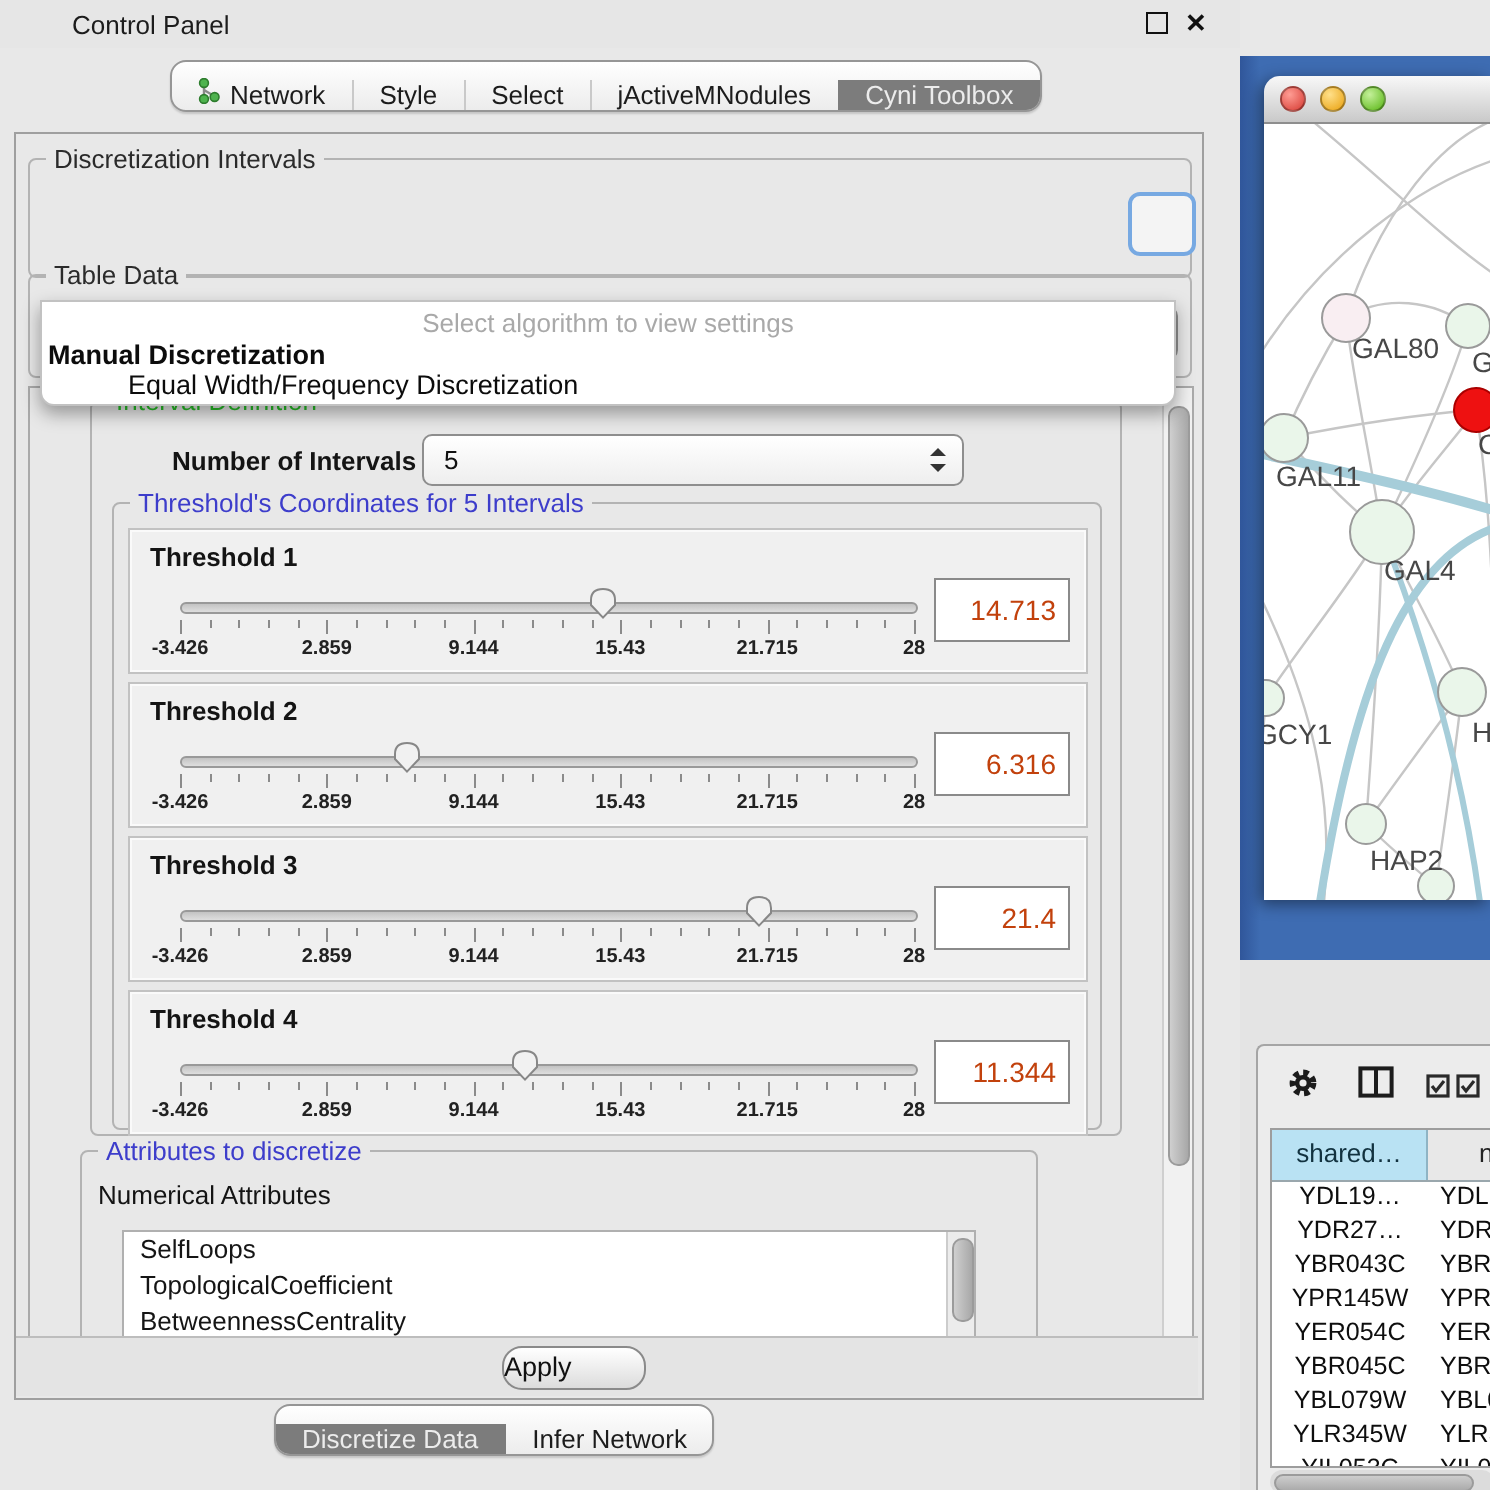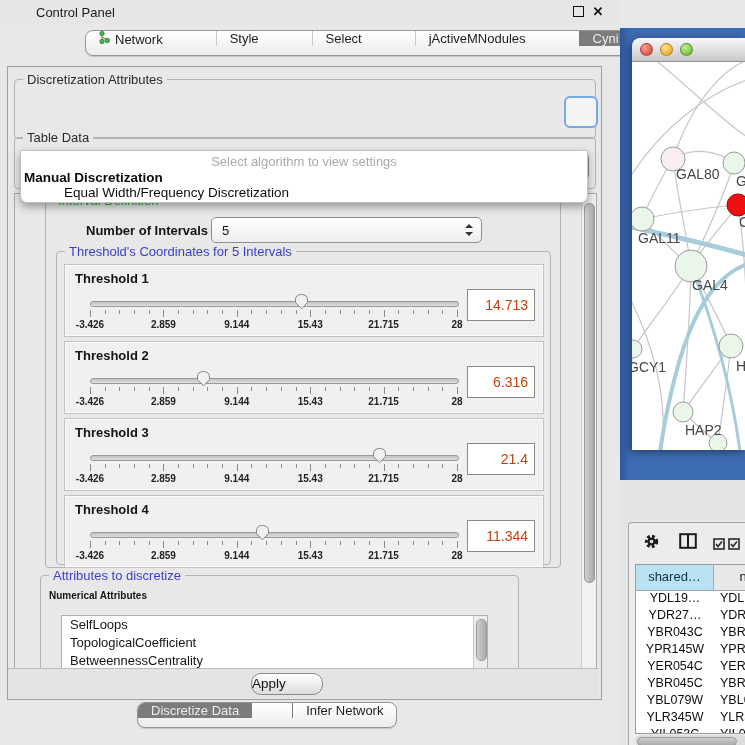--- a/index.html
+++ b/index.html
@@ -9,22 +9,22 @@
 
   
   #control-panel{left:0;top:0;width:620px;height:745px;background:#e8e8e8;}
   #cp-titlebar{left:0;top:0;width:620px;height:24px;background:#e6e6e6;}
   #cp-title{left:8px;top:5px;font-size:13px;color:#1c1c1c;margin-left:28px;}
   .win-btn{top:6px;width:12px;height:12px;color:#111;font-size:13px;line-height:12px;text-align:center;}
   #float-btn{right:36px;}
   #float-btn span{display:block;width:9px;height:9px;border:1.5px solid #111;margin:0 auto;}
   #close-btn{right:16px;font-weight:bold;}
 
-  .tabbar{display:flex;align-items:flex-start;height:24px;border:1px solid #969696;border-radius:8px;
-    background:linear-gradient(#ffffff,#ececec);overflow:hidden;box-shadow:0 1px 1px rgba(0,0,0,.15);gap:40px;}
+  .tabbar{display:flex;align-items:flex-end;height:24px;border:1px solid #969696;border-radius:8px;
+    background:linear-gradient(#ffffff,#ececec);overflow:hidden;box-shadow:0 1px 1px rgba(0,0,0,.15);}
   .tab{display:flex;align-items:center;gap:5px;padding:0 13px;font-size:13px;color:#1c1c1c;cursor:default;white-space:nowrap;}
   .tab + .tab{border-left:1px solid #c9c9c9;}
   .tab.selected{background:#7c7c7c;color:#ececec;border-left-color:#7c7c7c;}
   .tab.selected + .tab{border-left-color:#7c7c7c;}
   #top-tab-bar{left:85px;top:30px;}
   #bottom-tab-bar{left:137px;top:702px;}
 
   #main-panel{left:7px;top:66px;width:593px;height:632px;border:1px solid #9f9f9f;background:#e8e8e8;}
 
   .group{position:absolute;border:1px solid #b3b3b3;border-radius:4px;}
@@ -154,21 +154,21 @@
           <span>jActiveMNodules</span>
         </div>
         <div class="tab selected">
           <span>Cyni Toolbox</span>
         </div>
       </div>
 
     <div id="main-panel" class="abs">
 
       <div class="group" style="left:6px;top:12px;width:580px;height:58px;">
-        <span class="group-title gt-dark">Discretization Attributes</span>
+        <span class="group-title gt-dark">Discretization Intervals</span>
       </div>
       <div id="combo-fragment" class="abs"></div>
 
       <div id="algo-popup" class="abs">
         <div id="algo-placeholder">Select algorithm to view settings</div>
         <div id="algo-opt-0" class="algo-opt">Manual Discretization</div>
         <div id="algo-opt-1" class="algo-opt">Equal Width/Frequency Discretization</div>
       </div>
 
       <div class="group" style="left:6px;top:70px;width:580px;height:50px;">
@@ -352,21 +352,21 @@
                       <path d="M1.5,7 Q1.5,1.5 7.5,1.5 Q13.5,1.5 13.5,7 L13.5,9.5 L7.5,15.8 L1.5,9.5 Z" fill="#f1f1f1" stroke="#878787" stroke-width="1"></path>
                     </svg></div>
                   <div class="thr-value">11.344</div>
                 </div>
               </div>
           </div>
         </div>
 
         <div class="group" style="left:25px;top:381px;width:477px;height:110px;">
           <span class="group-title gt-blue">Attributes to discretize</span>
-          <span style="position:absolute;left:8px;top:14px;font-size:10px;font-weight:bold;color:#141414;">Numerical Attributes</span>
+          <span style="position:absolute;left:8px;top:14px;font-size:13px;font-weight:normal;color:#141414;">Numerical Attributes</span>
           <div id="attr-list">
             <div id="attr-items">
                 <div class="attr-item">SelfLoops</div>
                 <div class="attr-item">TopologicalCoefficient</div>
                 <div class="attr-item">BetweennessCentrality</div>
               </div>
             <div id="attr-vscroll">
               <div class="vscroll-thumb"></div>
             </div>
           </div>

